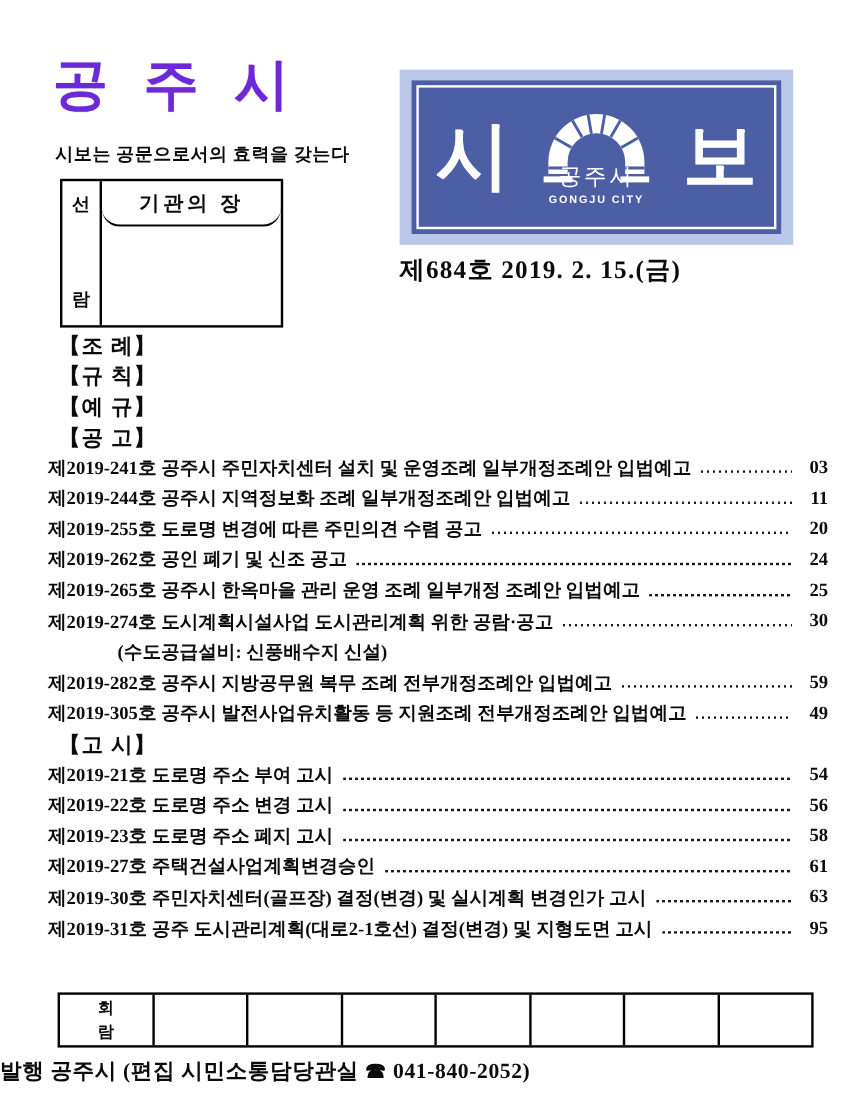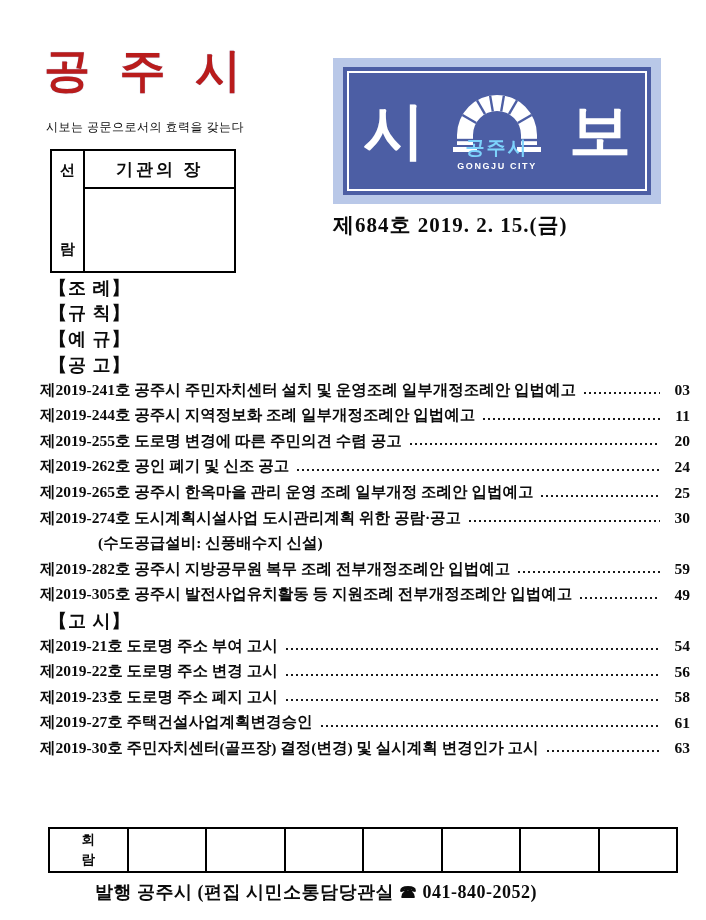--- a/index.html
+++ b/index.html
@@ -10,45 +10,45 @@
     font-family:"Liberation Serif","DejaVu Serif",serif;
     color:#0b0b0b;
     overflow:hidden;
   }
   .abs { position:absolute; }
 
   
   .city-title {
     left:44px; top:40px;
     font-size:46px; font-weight:700;
-    color:#b91c1c;
+    color:#6d28d9;
     letter-spacing:9px;
     white-space:nowrap;
     text-shadow:0 0 1px #9fb0dd;
   }
   .subtitle {
     left:46px; top:119px;
-    font-size:12px; font-weight:400;
+    font-size:15px; font-weight:700;
     letter-spacing:0.5px; white-space:nowrap;
   }
   .approval {
     left:50px; top:149px; width:186px; height:124px;
     border:2px solid #000; display:flex; background:#fff;
   }
   .approval-left {
     width:33px; border-right:2px solid #000;
     display:flex; flex-direction:column; justify-content:space-between;
     align-items:center; padding:10px 0 12px;
     font-size:15px; font-weight:700;
   }
   .approval-right { flex:1; display:flex; flex-direction:column; }
   .approval-header {
     height:38px; border-bottom:2px solid #000;
     display:flex; align-items:center; justify-content:center;
-    font-size:17px; font-weight:700; letter-spacing:3px;
+    font-size:17px; font-weight:700; letter-spacing:3px;border-radius:15px;
   }
   .approval-empty { flex:1; }
 
   
   .logo {
     left:333px; top:58px; width:328px; height:146px;
     background:#b9c8e8; padding:9px 10px;
   }
   .logo-inner {
     position:relative; width:100%; height:100%;
@@ -59,21 +59,21 @@
   .logo-inner::after {
     content:""; position:absolute; inset:4px;
     border:2px solid #fff; pointer-events:none;
   }
   .logo-char {
     color:#fff; font-size:62px; font-weight:700; line-height:1;
     font-family:"Liberation Sans","DejaVu Sans",sans-serif;
   }
   .logo-center { display:flex; flex-direction:column; align-items:center; margin-top:4px; }
   .logo-city-kr {
-    color:#7dd3fc; font-size:19px; font-weight:700; letter-spacing:2px;
+    color:#ffffff; font-size:19px; font-weight:400; letter-spacing:2px;
     margin-top:-15px; line-height:1.1; z-index:1;
   }
   .logo-city-en {
     color:#fff; font-size:9px; font-weight:700; letter-spacing:1.6px;
     margin-top:2px; font-family:"Liberation Sans","DejaVu Sans",sans-serif;
   }
 
   
   .issue {
     left:333px; top:211px; width:328px;
@@ -106,21 +106,21 @@
   .circ-cell { flex:1; border-left:2px solid #000; }
   .circ-label {
     flex:1; display:flex; flex-direction:column;
     align-items:center; justify-content:center;
     font-size:13.5px; font-weight:700; line-height:1.45;
   }
 
   
   .footer {
     left:0; top:880px; width:632px;
-    text-align:center; font-size:18px; font-weight:700;
+    font-size:18px; font-weight:700;
     letter-spacing:0.5px; white-space:nowrap;
   }
 </style>
 </head>
 <body>
 
 <div class="abs city-title">공 주 시</div>
 
 <div class="abs subtitle">시보는 공문으로서의 효력을 갖는다</div>
 
@@ -246,20 +246,25 @@
     <div class="toc-row item">
       <span class="toc-text">제2019-27호 주택건설사업계획변경승인</span>
       <span class="leader"></span>
       <span class="toc-page">61</span>
     </div>
     <div class="toc-row item">
       <span class="toc-text">제2019-30호 주민자치센터(골프장) 결정(변경) 및 실시계획 변경인가 고시</span>
       <span class="leader"></span>
       <span class="toc-page">63</span>
     </div>
+    <div class="toc-row item">
+      <span class="toc-text">제2019-31호 공주 도시관리계획(대로2-1호선) 결정(변경) 및 지형도면 고시</span>
+      <span class="leader"></span>
+      <span class="toc-page">95</span>
+    </div>
   </div>
 
 <div class="abs circ">
   <div class="circ-label">
     <span>회</span>
     <span>람</span>
   </div>
 <div class="circ-cell"></div>
     <div class="circ-cell"></div>
     <div class="circ-cell"></div>

